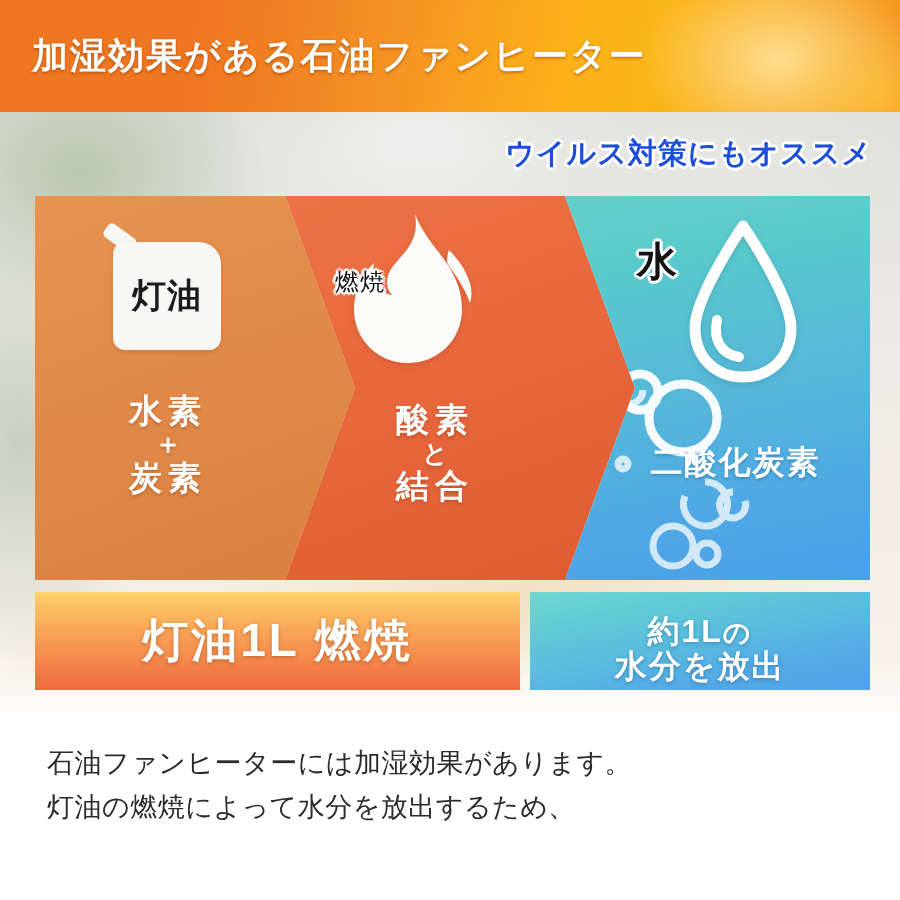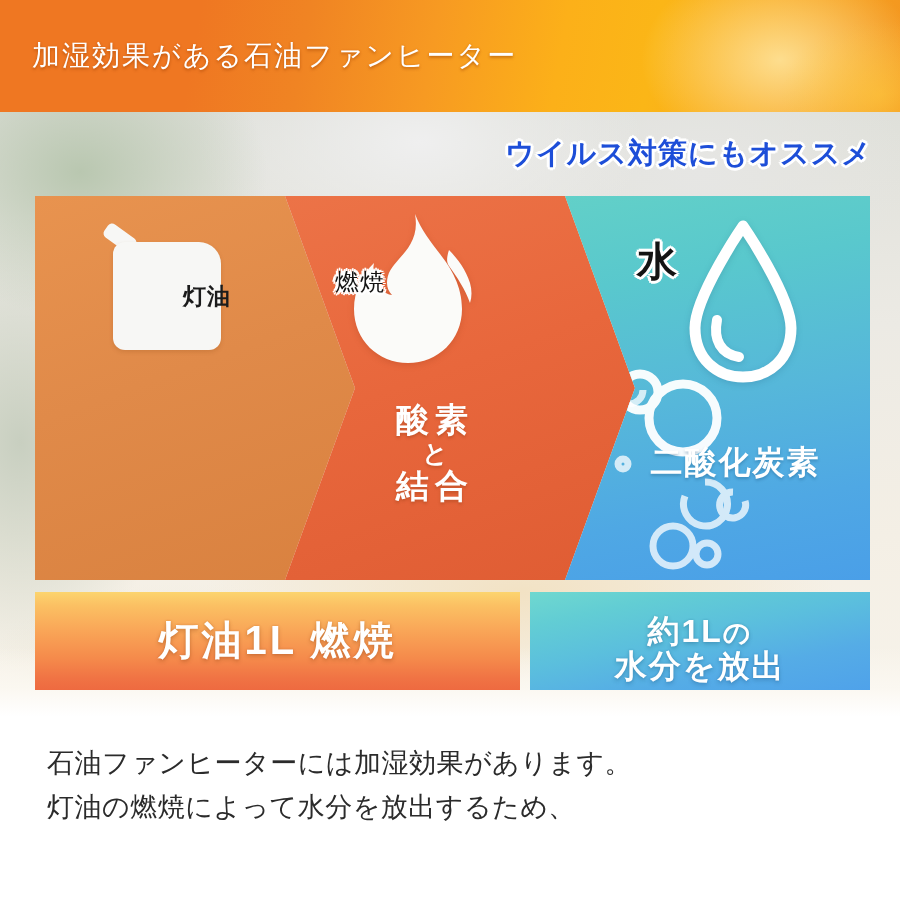--- a/index.html
+++ b/index.html
@@ -54,21 +54,21 @@
   .glow1 {
     position:absolute; width:280px; height:200px; left:640px; top:-40px;
     background:radial-gradient(ellipse at center, rgba(255,240,180,.75), rgba(255,240,180,0) 70%);
   }
   .glow2 {
     position:absolute; width:200px; height:150px; left:780px; top:20px;
     background:radial-gradient(ellipse at center, rgba(255,205,60,.55), rgba(255,205,60,0) 70%);
   }
   .banner-title {
     position:absolute; left:32px; top:50%; transform:translateY(-50%);
-    font-size:28px; font-weight:normal; color:#ffffff; letter-spacing:2px;
+    font-size:36px; font-weight:bold; color:#ffffff; letter-spacing:2px;
     text-shadow:0 2px 3px rgba(150,60,0,.45), 0 0 2px rgba(180,80,0,.35);
     white-space:nowrap; z-index:5;
   }
 
   
   .photo-bg {
     position:absolute; left:0; top:112px; width:900px; height:605px;
     background:
       radial-gradient(ellipse 260px 200px at 80px 60px, #b9c7b0 0%, rgba(185,199,176,0) 72%),
       radial-gradient(ellipse 200px 300px at 20px 330px, #c8cfc0 0%, rgba(200,207,192,0) 75%),
@@ -122,21 +122,21 @@
     box-shadow:0 2px 4px rgba(120,60,10,.18);
   }
   .can-spout {
     position:absolute; left:0px; top:2px; width:34px; height:16px;
     background:#f7f7f5; border-radius:5px;
     transform:rotate(36deg);
   }
   .can-label {
     position:absolute; left:10px; top:14px; width:108px; height:108px;
     display:flex; align-items:center; justify-content:center;
-    font-size:23px; font-weight:bold; color:#1b1b1b; letter-spacing:1px;margin-left:40px;
+    font-size:34px; font-weight:bold; color:#1b1b1b; letter-spacing:1px;
   }
 
   
   .flame { position:absolute; left:48px; top:14px; width:150px; height:168px; }
   .flame svg { width:100%; height:100%; display:block; filter:drop-shadow(0 2px 3px rgba(130,40,10,.20)); }
   .flame-label {
     position:absolute; left:0; top:2px; width:150px; height:168px;
     display:flex; align-items:center; justify-content:center;
     font-size:24px; font-weight:normal; color:#141414; letter-spacing:1px;
     text-shadow:
@@ -182,21 +182,21 @@
     background:linear-gradient(180deg,#fcd46e 0%,#fbc063 14%,#f9a557 40%,#f58a4b 68%,#f07344 88%,#ee6a40 100%);
   }
   .bar-right {
     left:495px; width:340px;
     background:linear-gradient(168deg,#6fd8cf 0%,#62cdd4 20%,#5bbfdd 45%,#55ace6 72%,#4fa2ea 100%);
   }
   .bar-text {
     color:#ffffff; font-weight:bold; text-align:center; line-height:1.08;
     text-shadow:0 2px 4px rgba(120,50,10,.30), 0 0 2px rgba(150,70,20,.25);
   }
-  .bar-left .bar-text { font-size:40px; letter-spacing:3px; }
+  .bar-left .bar-text { font-size:46px; letter-spacing:3px; }
   .bar-right .bar-text { font-size:32px; letter-spacing:2px;
     text-shadow:0 2px 4px rgba(20,70,110,.30), 0 0 2px rgba(30,90,130,.25);margin-top:16px; }
   .bar-right .bar-text .small { font-size:27px; }
 
   
   .desc {
     position:absolute; left:40px; top:742px; width:830px; z-index:6;
     color:#2b2b2b; font-size:27px; line-height:1.62; letter-spacing:0.5px;
   }
   .desc p { white-space:nowrap;margin-left:7px; }
@@ -218,20 +218,25 @@
 
 <div class="subtitle">ウイルス対策にもオススメ</div>
 
 <div class="chevrons">
 
   <div class="chev chev-1">
     <div class="can">
       <div class="can-spout"></div>
       <div class="can-body"></div>
       <div class="can-label">灯油</div>
+    </div>
+    <div class="chev-text t1">
+      <span>水素</span>
+      <span class="plus">＋</span>
+      <span>炭素</span>
     </div>
   </div>
 
   <div class="chev chev-2">
     <div class="flame">
       <svg viewBox="0 0 150 168" xmlns="http://www.w3.org/2000/svg" aria-hidden="true">
         <path fill="#fbfbf9" d="M82 4c4 22-6 34-16 45-7 8-12 14-12 24 0 5 2 9 5 12-8-1-14-7-17-15-2-6-2-12-1-17-12 11-20 28-20 46 0 31 24 54 54 54s54-23 54-54c0-23-11-41-22-55-9-12-19-24-25-40z"></path>
         <path fill="#fbfbf9" d="M116 40c9 9 17 20 21 33 2 7 2 14 0 20-5-14-13-26-21-37-2-3-3-7 0-16z"></path>
         <circle fill="#fbfbf9" cx="75" cy="124" r="28"></circle>
       </svg>

